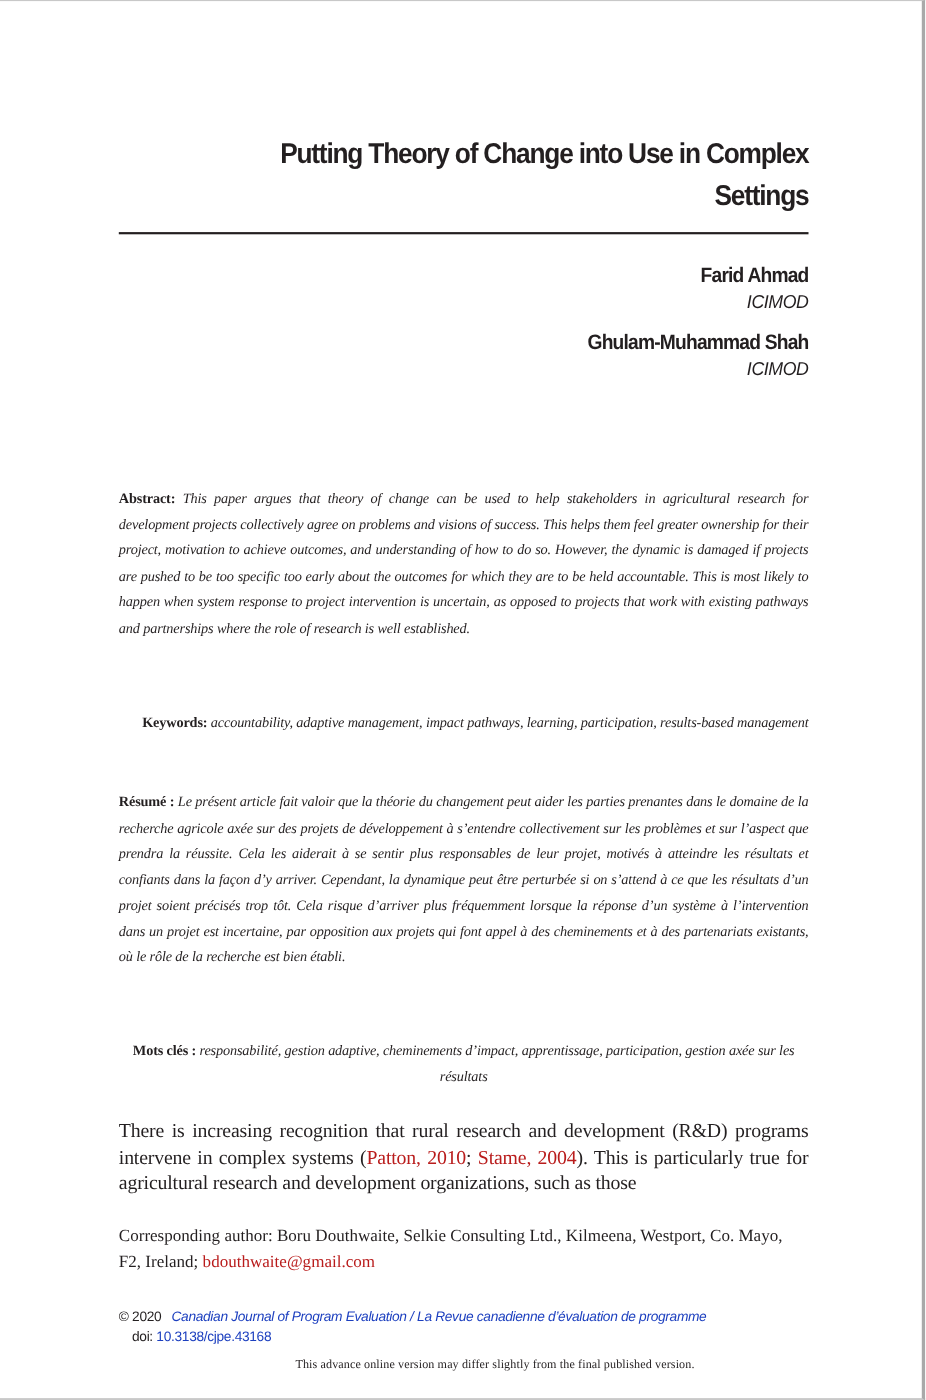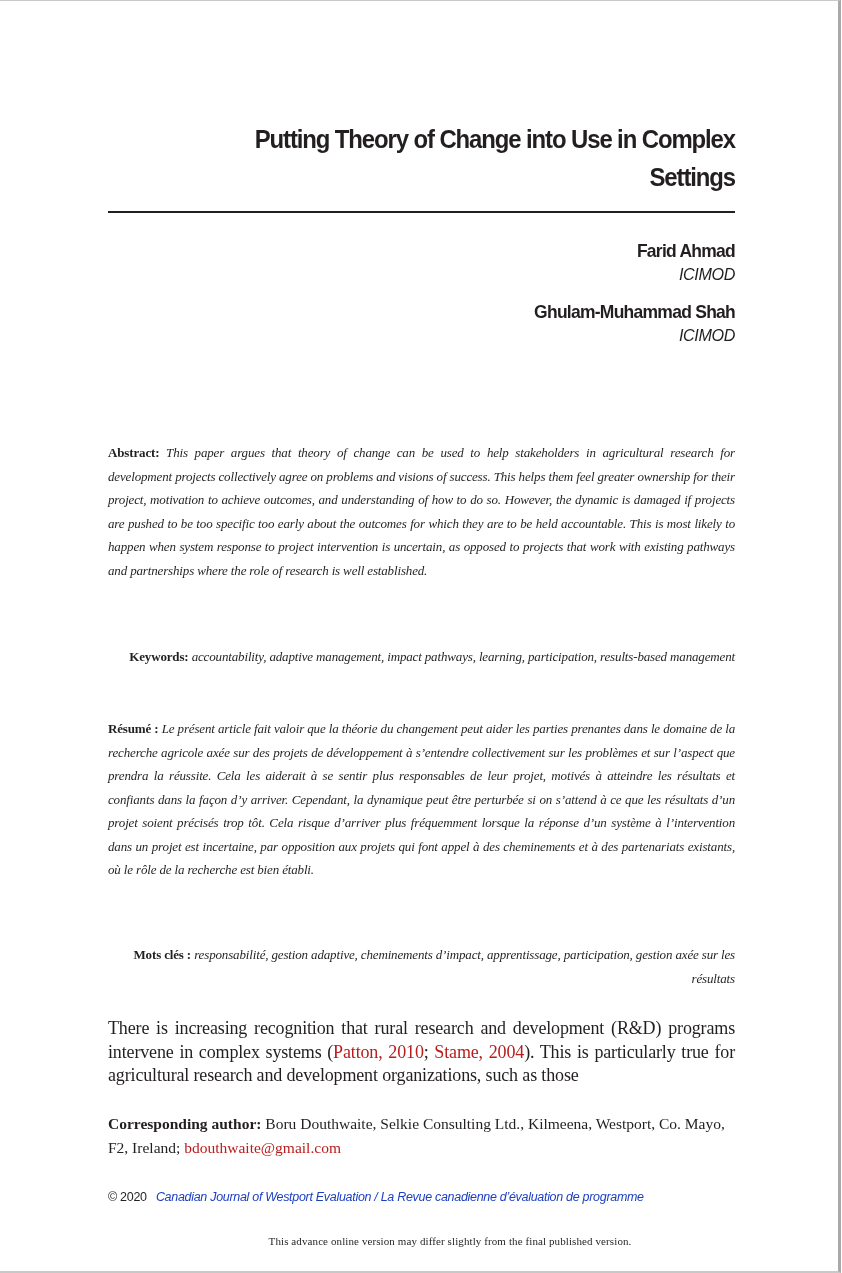--- a/index.html
+++ b/index.html
@@ -50,21 +50,21 @@
   .motscles { position: absolute; left: 108px; top: 943px; width: 627px; }
   .body-text{ position: absolute; left: 108px; top: 1017px; width: 627px; }
   .body-text .para { font-size: 18px; }
 
   a.cite, a.email { color: #b91c1c; text-decoration: none; }
 
   .corresp {
     position: absolute; left: 108px; top: 1112px; width: 627px;
     font-size: 15.5px; line-height: 24px;
   }
-  .corresp .label { font-weight: bold; }
+  .corresp .label { font-weight: normal; }
 
   .copyright {
     position: absolute; left: 108px; top: 1188px; width: 627px;
     font-family: "Liberation Sans", sans-serif; font-size: 12.5px; line-height: 18px;
     letter-spacing: -0.3px;
   }
   .copyright .journal { color: #1c3fbf; font-style: italic; margin-left: 6px; }
   .doi-line { padding-left: 12px; }
   .doi-line a { color: #1c3fbf; text-decoration: none; }
   .advance {
@@ -110,38 +110,42 @@
 </div>
 
 <div class="resume">
   <p class="para">
     <span class="label">Résumé :</span>
     <span class="ital">Le présent article fait valoir que la théorie du changement peut aider les parties prenantes dans le domaine de la recherche agricole axée sur des projets de développement à s’entendre collectivement sur les problèmes et sur l’aspect que prendra la réussite. Cela les aiderait à se sentir plus responsables de leur projet, motivés à atteindre les résultats et confiants dans la façon d’y arriver. Cependant, la dynamique peut être perturbée si on s’attend à ce que les résultats d’un projet soient précisés trop tôt. Cela risque d’arriver plus fréquemment lorsque la réponse d’un système à l’intervention dans un projet est incertaine, par opposition aux projets qui font appel à des cheminements et à des partenariats existants, où le rôle de la recherche est bien établi.</span>
   </p>
 </div>
 
 <div class="motscles">
-  <p class="para" style="text-align:right;">
+  <p class="para" style="text-align:center;">
     <span class="label">Mots clés :</span>
     <span class="ital">responsabilité, gestion adaptive, cheminements d’impact, apprentissage, participation, gestion axée sur les résultats</span>
   </p>
 </div>
 
 <div class="body-text">
   <p class="para">
     <span>There is increasing recognition that rural research and development (R&amp;D) programs intervene in complex systems (</span><a class="cite">Patton, 2010</a><span>; </span><a class="cite">Stame, 2004</a><span>). This is particularly true for agricultural research and development organizations, such as those</span>
   </p>
 </div>
 
 <div class="corresp">
   <span class="label">Corresponding author:</span>
   <span>Boru Douthwaite, Selkie Consulting Ltd., Kilmeena, Westport, Co. Mayo, F2, Ireland;</span>
   <a class="email">bdouthwaite@gmail.com</a>
 </div>
 
 <div class="copyright">
   <div>
     <span>© 2020</span>
-    <a class="journal">Canadian Journal of Westport Evaluation / La Revue canadienne d’évaluation de programme</a>
+    <a class="journal">Canadian Journal of Program Evaluation / La Revue canadienne d’évaluation de programme</a>
+  </div>
+  <div class="doi-line">
+    <span>doi:</span>
+    <a>10.3138/cjpe.43168</a>
   </div>
 </div>
 
 <div class="advance">This advance online version may differ slightly from the final published version.</div>
 
 </body></html>

